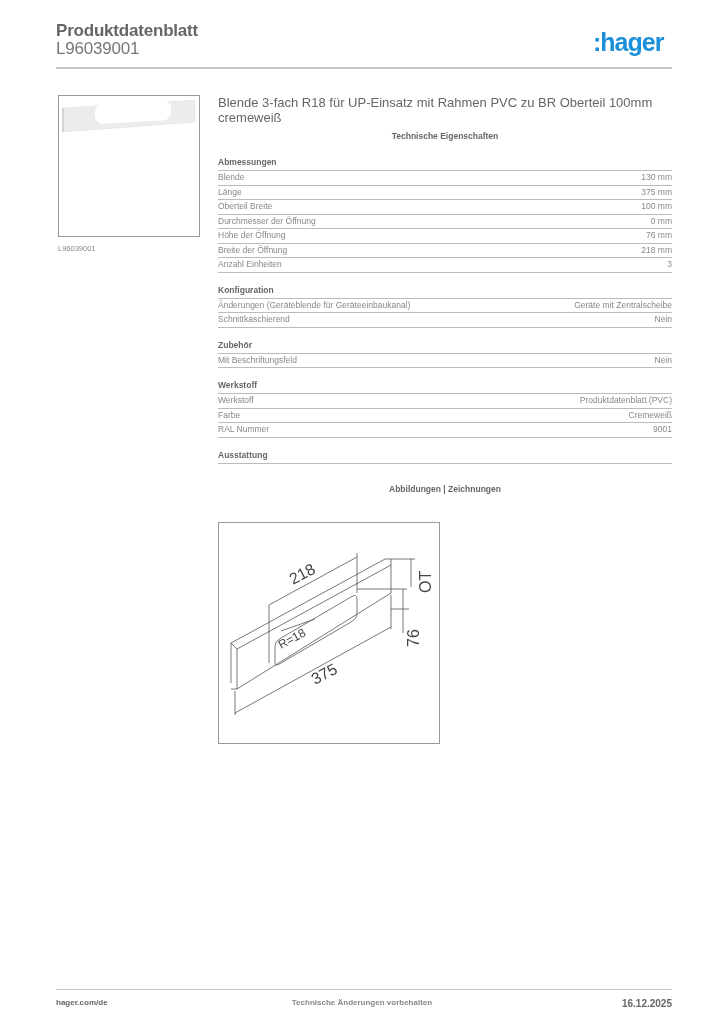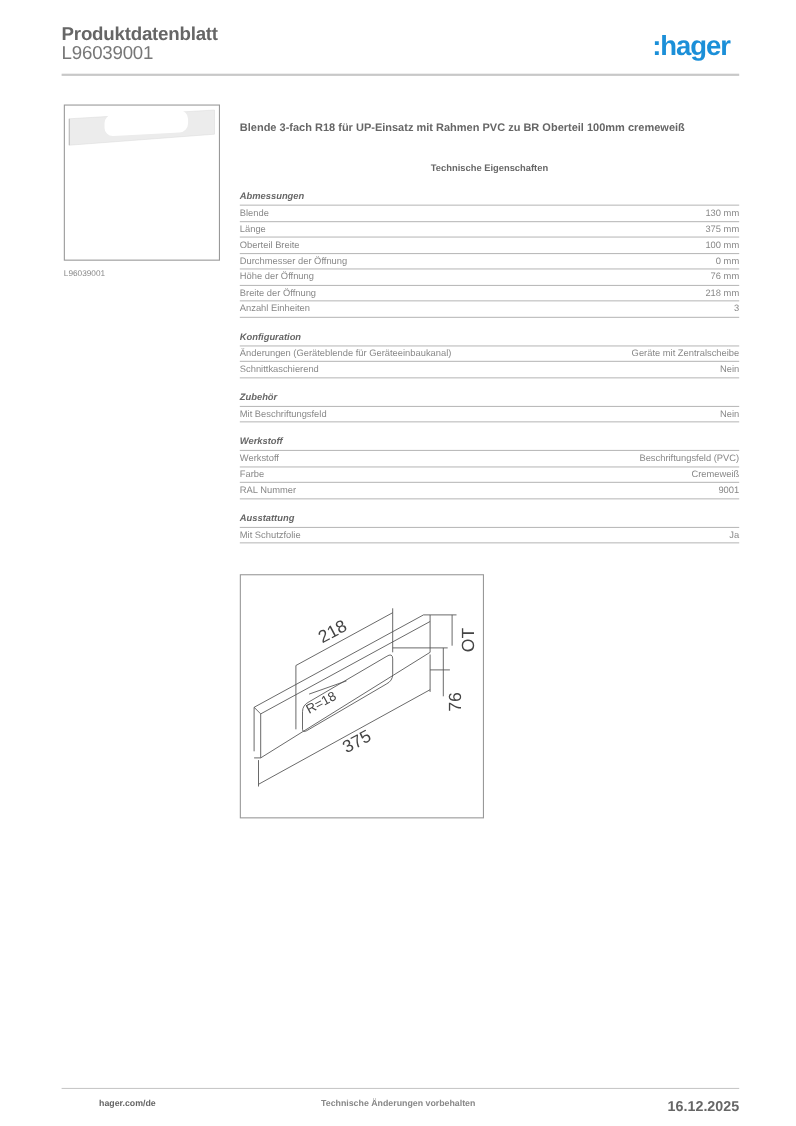--- a/index.html
+++ b/index.html
@@ -4,30 +4,30 @@
 <style>
   html, body { margin:0; padding:0; background:#fff; }
   body { width:724px; height:1024px; position:relative; font-family:"Liberation Sans", sans-serif; color:#555; overflow:hidden; }
   .hdr-title { position:absolute; left:56px; top:21px; font-size:17px; font-weight:bold; color:#666; letter-spacing:-0.2px; }
   .hdr-sub { position:absolute; left:56px; top:39px; font-size:17px; color:#777; letter-spacing:-0.2px; }
   .logo { position:absolute; left:593px; top:28px; font-size:25px; font-weight:bold; color:#1b8fd8; letter-spacing:-1px;text-align:right; }
   .hdr-line { position:absolute; left:56px; top:67px; width:616px; height:2px; background:#c8c8c8; }
   .thumb { position:absolute; left:58px; top:95px; width:142px; height:142px; border:1px solid #999; box-sizing:border-box; }
   .thumb-cap { position:absolute; left:58px; top:244px; font-size:7.5px; color:#888; }
   .content { position:absolute; left:218px; top:95px; width:454px; }
-  .prod-title { font-size:10px; font-weight:bold; color:#666; height:14px;margin-top:16px; }
+  .prod-title { font-size:13px; font-weight:normal; color:#666; height:14px; }
   .sec-title-main { font-size:8.5px; font-weight:bold; color:#666; margin-top:22px; height:14px;text-align:center; }
   .group { margin-top:12px; }
-  .group-title { font-size:8.5px; font-weight:bold; color:#666; height:12px; border-bottom:1px solid #bbb; padding-bottom:1px;font-style:italic; }
+  .group-title { font-size:8.5px; font-weight:bold; color:#666; height:12px; border-bottom:1px solid #bbb; padding-bottom:1px; }
   .row { display:flex; justify-content:space-between; font-size:8.5px; color:#888; height:13.5px; line-height:13.5px; border-bottom:1px solid #bbb; }
   .drawing { position:absolute; left:218px; top:522px; width:222px; height:222px; border:1px solid #999; box-sizing:border-box; }
   .foot-line { position:absolute; left:56px; top:989px; width:616px; height:1px; background:#c8c8c8; }
-  .foot-left { position:absolute; left:56px; top:998px; font-size:8px; font-weight:bold; color:#666;margin-left:34px; }
+  .foot-left { position:absolute; left:56px; top:998px; font-size:8px; font-weight:bold; color:#666; }
   .foot-mid { position:absolute; left:0; width:724px; text-align:center; top:998px; font-size:8px; color:#888;font-weight:bold; }
-  .foot-right { position:absolute; right:52px; top:998px; font-size:13px; font-weight:bold; color:#666; }
+  .foot-right { position:absolute; right:52px; top:998px; font-size:10px; font-weight:bold; color:#666; }
 </style>
 </head>
 <body>
 
 <div class="hdr-title">Produktdatenblatt</div>
 <div class="hdr-sub">L96039001</div>
 <div class="logo">:hager</div>
 <div class="hdr-line"></div>
 
 <div class="thumb">
@@ -92,40 +92,37 @@
     <div class="row">
         <span>Mit Beschriftungsfeld</span>
         <span>Nein</span>
       </div>
   </div>
 
   <div class="group">
     <div class="group-title">Werkstoff</div>
     <div class="row">
         <span>Werkstoff</span>
-        <span>Beschriftungsfeld (PVC)</span>
+        <span>Produktdatenblatt (PVC)</span>
       </div>
     <div class="row">
         <span>Farbe</span>
         <span>Cremeweiß</span>
       </div>
     <div class="row">
         <span>RAL Nummer</span>
         <span>9001</span>
       </div>
   </div>
 
   <div class="group">
     <div class="group-title">Ausstattung</div>
-    <div class="row">
-        <span>Mit Schutzfolie</span>
-        <span>Ja</span>
-      </div>
   </div>
 
+  <div class="sec-title-main" style="margin-top:20px">Abbildungen | Zeichnungen</div>
 </div>
 
 <div class="drawing">
   <svg width="220" height="220" viewBox="0 0 220 220" font-family="Liberation Sans, sans-serif">
     <g fill="none" stroke="#555" stroke-width="0.8">
 
       <polyline points="12,160 12,120 166,36 172,36 172,70 18,166 12,166"></polyline>
       <line x1="18" y1="126" x2="172" y2="42"></line>
       <line x1="12" y1="120" x2="18" y2="126"></line>
       <line x1="18" y1="126" x2="18" y2="166"></line>

